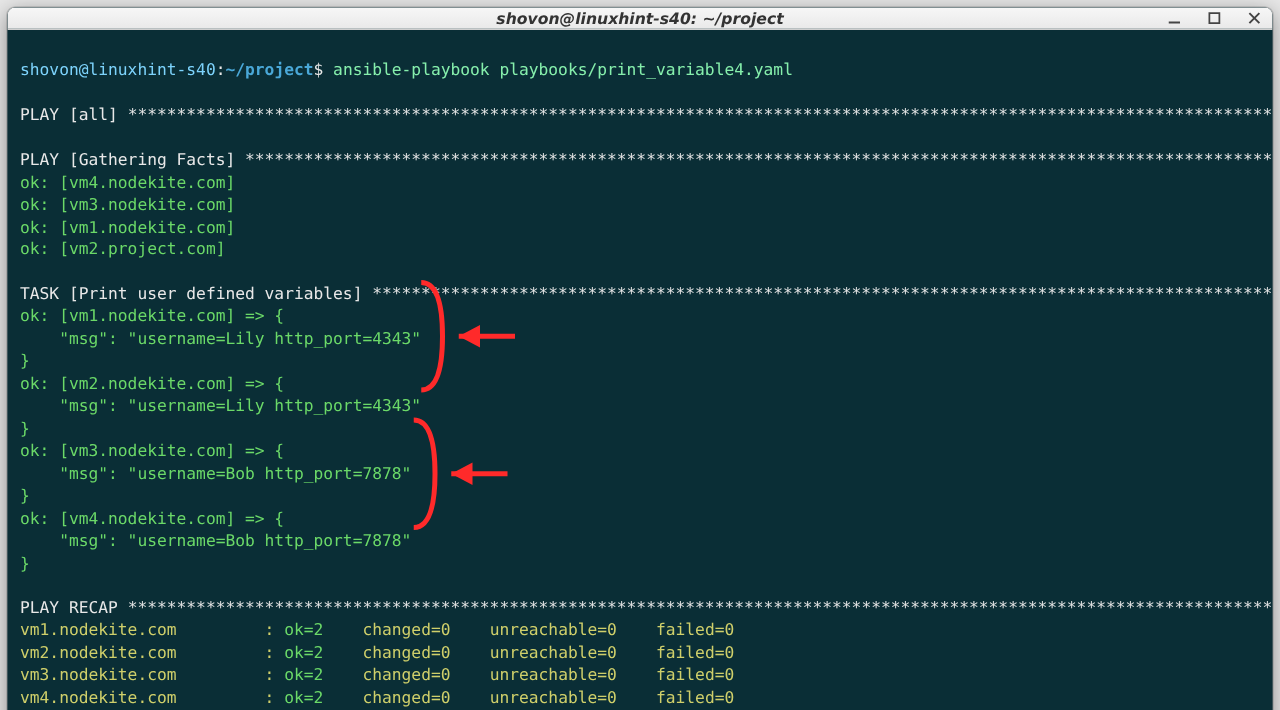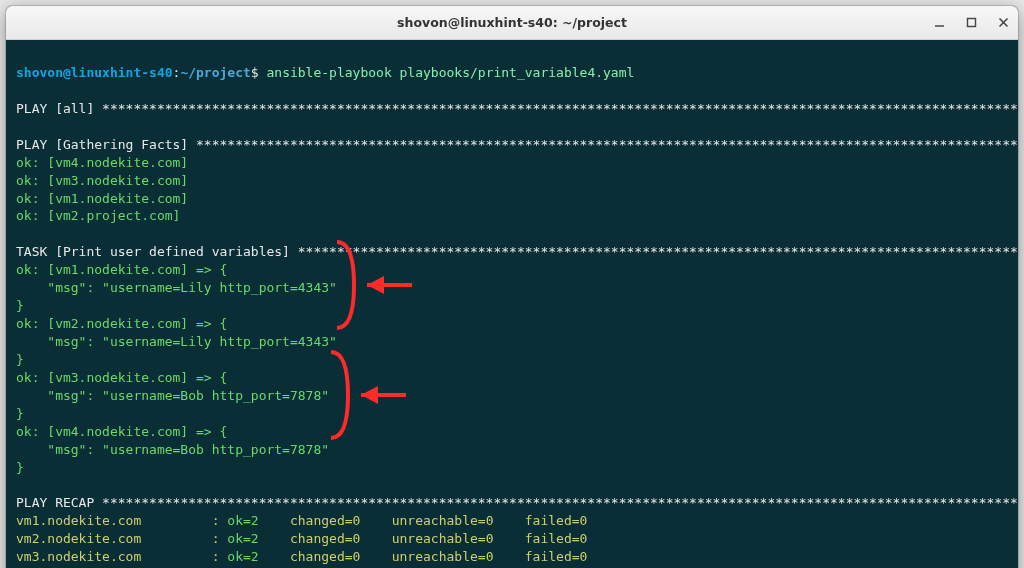--- a/index.html
+++ b/index.html
@@ -12,26 +12,27 @@
     padding: 6px;
   }
   .window {
     width: 1012px;
     background: #0a2e36;
     border-radius: 6px;
     box-shadow: 0 4px 18px rgba(0,0,0,0.4), 0 0 0 1px rgba(0,0,0,0.15);
     overflow: hidden;
   }
   .titlebar {
-    height: 34px;
+    height: 18px;
     background: linear-gradient(#f7f7f7, #e9e9e9);
     border-bottom: 1px solid #cfcfcf;
     display: flex;
     align-items: center;
     position: relative;
+    font-style: italic;
   }
   .title {
     position: absolute;
     left: 0; right: 0;
     text-align: center;
     font-family: "DejaVu Sans", Arial, sans-serif;
     font-size: 12.5px;
     font-weight: 600;
     color: #333;
   }
@@ -52,21 +53,21 @@
   .win-btn svg { width: 11px; height: 11px; }
   .terminal {
     background: #0a2e36;
     padding: 6px 10px 10px 10px;
     line-height: 1.38;
     white-space: pre;
     font-size: 13px;
     position: relative;
     min-height: 530px;
   }
-  .c-prompt-user { color: #0ea5e9; font-weight: 700; }
+  .c-prompt-user { color: #7dd3fc; font-weight: 400; }
   .c-prompt-path { color: #4aa8d8; font-weight: 600; text-align: center; }
   .c-cmd { color: #86efac; }
   .c-white { color: #e8e8e8; }
   .c-green { color: #6bd968; }
   .c-yellow { color: #cfcf6a; text-align: center; }
   .annot {
     position: absolute;
     pointer-events: none;
   }
   .bracket-svg { overflow: visible; }

